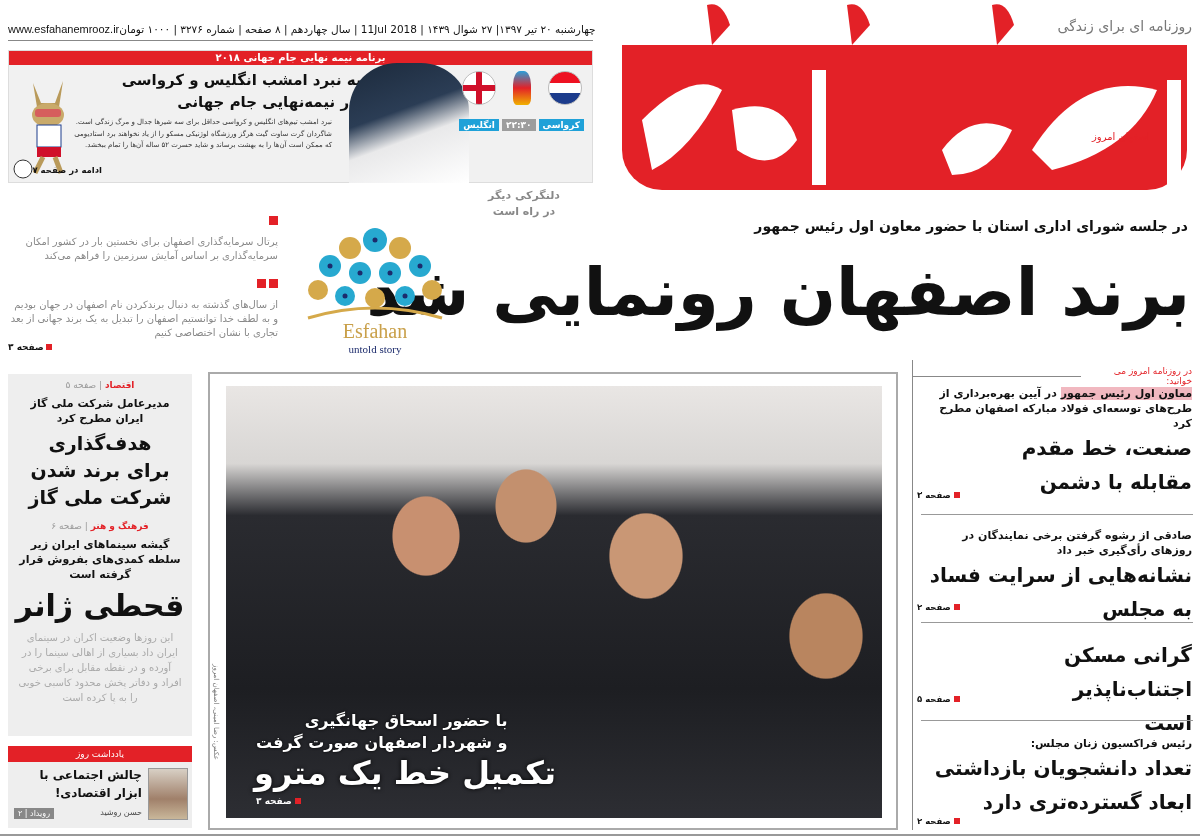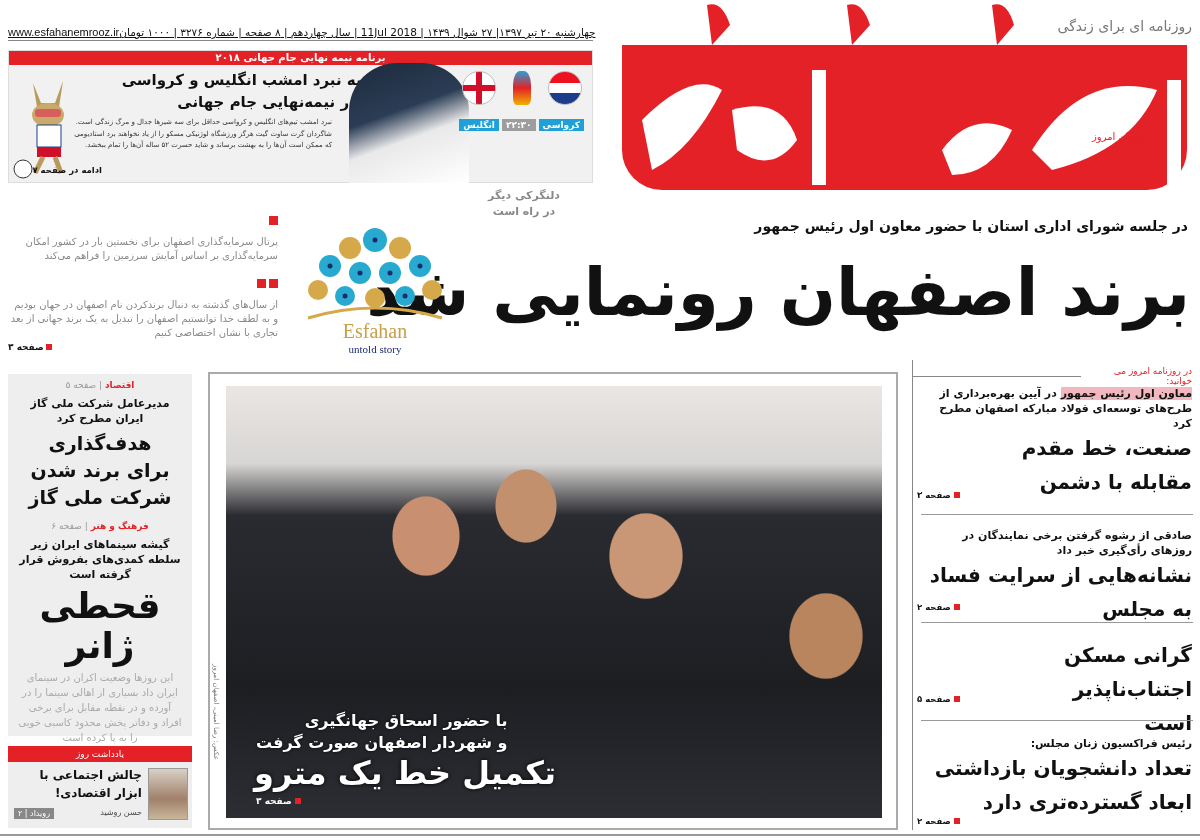--- a/index.html
+++ b/index.html
@@ -2,21 +2,21 @@
 <html><head>
 <meta charset="utf-8">
 <style>
   * { box-sizing: border-box; margin: 0; padding: 0; }
   html, body { width: 1200px; height: 840px; overflow: hidden; background: #ffffff; }
   body { font-family: "DejaVu Sans", sans-serif; color: #111; position: relative; direction: ltr; }
   .rtl { direction: rtl; }
   .abs { position: absolute; }
 
   
-  .infobar { left: 8px; top: 20px; width: 585px; height: 18px; font-size: 10.5px; color: #111; white-space: nowrap; display:flex; justify-content:space-between; align-items:flex-end;text-decoration:underline; }
+  .infobar { left: 8px; top: 20px; width: 585px; height: 18px; font-size: 10.5px; color: #111; white-space: nowrap; display:flex; justify-content:space-between; align-items:center; }
   .infobar .url { direction: ltr; font-family: "Liberation Sans", sans-serif; font-size: 11px; }
   .infobar-rule { left: 8px; top: 40px; width: 585px; height: 1px; background: #888; }
 
   
   .wc-box { left: 8px; top: 50px; width: 585px; height: 133px; background: #f1f1f1; border: 1px solid #ddd; }
   .wc-banner { left: 0; top: 0; width: 100%; height: 14px; background: #e32127; color: #fff; font-size: 10px; text-align: center; line-height: 14px; font-weight: bold; }
   .wc-title { right: 170px; top: 18px; width: 310px; font-size: 15px; font-weight: bold; text-align: center; line-height: 22px; }
   .wc-body { right: 260px; top: 66px; width: 260px; font-size: 7px; color: #333; text-align: right; line-height: 11.5px; }
   .wc-more { right: 490px; top: 114px; font-size: 8.5px; font-weight: bold; }
   .wc-photo { left: 340px; top: 12px; width: 120px; height: 120px; background: linear-gradient(160deg, #1c2a3c 0%, #2b3d55 40%, #e9e9ea 60%, #ffffff 100%); border-radius: 40% 40% 0 0; }
@@ -48,21 +48,21 @@
   .note { font-size: 10px; color: #888; text-align: right; line-height: 14px; margin-top: 6px; }
   .page-ref { font-size: 9px; font-weight: bold; color: #111; }
   .page-ref .red-sq { width: 6px; height: 6px; margin-left: 2px; }
 
   
   .leftcol { left: 8px; top: 374px; width: 184px; height: 362px; background: #eeeeee; }
   .sec-label { font-size: 9px; text-align: center; color: #999; margin-top: 6px; }
   .sec-label b { color: #e32127; }
   .lc-kicker { font-size: 11px; font-weight: bold; text-align: center; line-height: 15px; margin-top: 6px; padding: 0 8px; }
   .lc-title { font-size: 19px; font-weight: bold; text-align: center; line-height: 27px; margin-top: 4px; }
-  .lc-title.big { font-size: 36px; line-height: 40px; }
+  .lc-title.big { font-size: 30px; line-height: 40px; }
   .lc-body { font-size: 10px; color: #aaa; text-align: center; line-height: 15px; padding: 0 10px; margin-top: 4px; }
 
   .note-box { left: 8px; top: 746px; width: 184px; height: 82px; background: #eeeeee; }
   .note-banner { height: 16px; background: #e32127; color: #fff; font-size: 9px; text-align: center; line-height: 16px; }
   .note-photo { left: 140px; top: 22px; width: 40px; height: 52px; background: linear-gradient(#d8d0c5, #a0806a 60%, #c9b79a); border: 1px solid #999; }
   .note-title { right: 50px; top: 20px; width: 130px; font-size: 12px; font-weight: bold; text-align: right; line-height: 18px; }
   .note-author { right: 50px; top: 62px; font-size: 8px; color: #444; }
   .note-tag { left: 6px; top: 62px; background: #888; color: #fff; font-size: 8px; padding: 1px 4px; }
 
   

